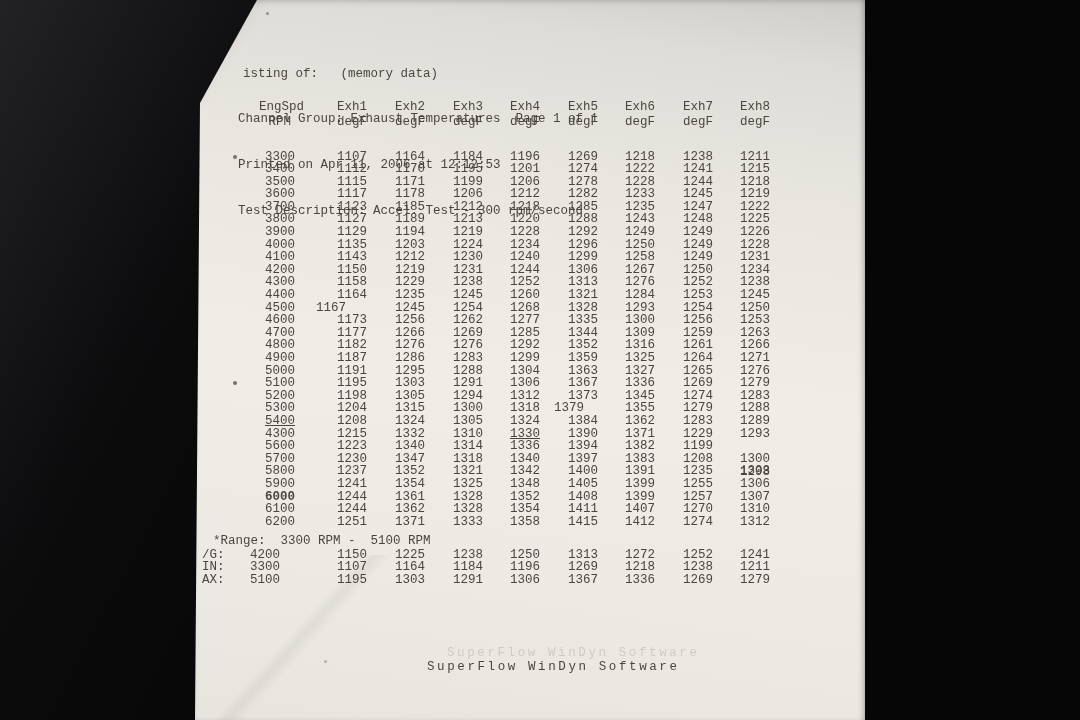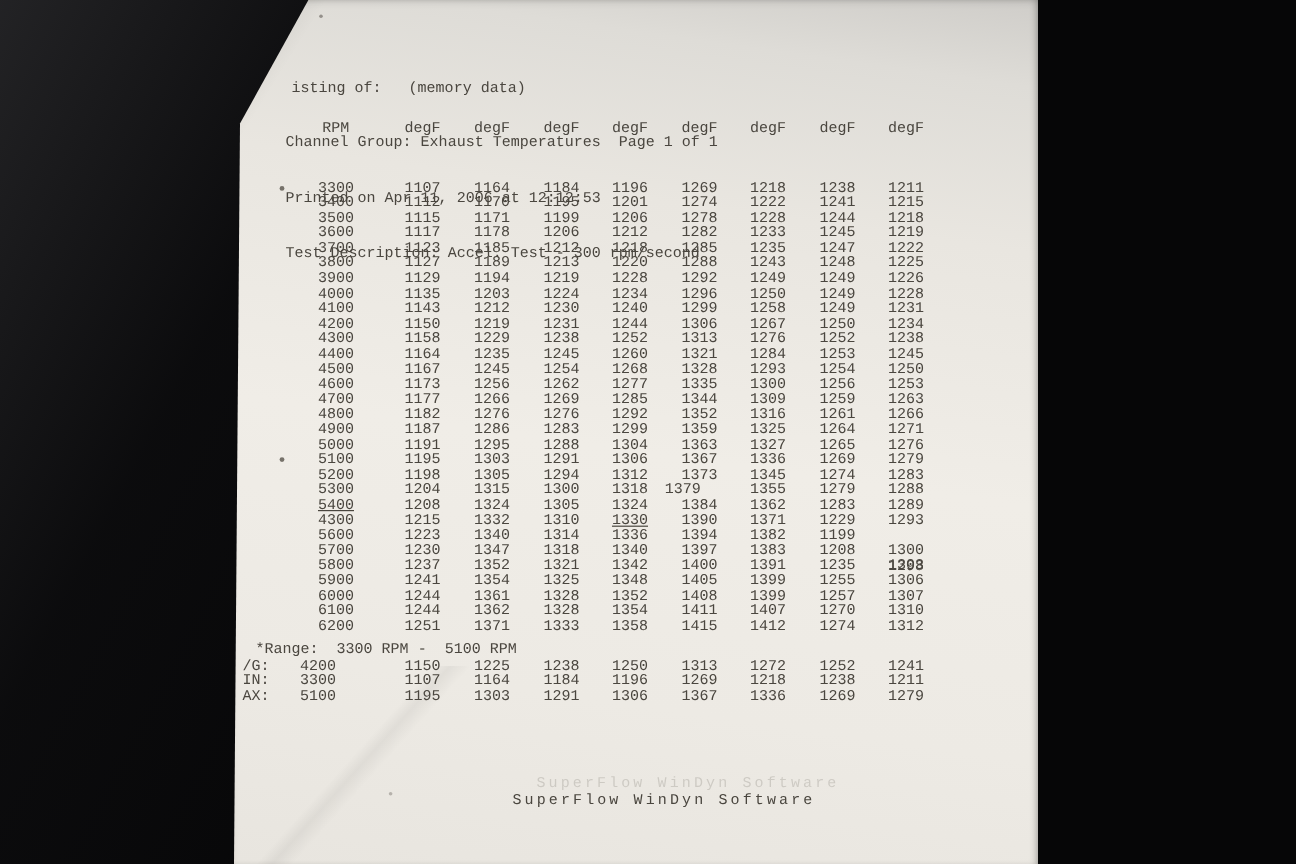--- a/index.html
+++ b/index.html
@@ -70,20 +70,32 @@
   <div class="speck speck2"></div>
 
   <div class="hdrblock">
     <div class="l1">isting of:   (memory data)</div>
     <div>Channel Group: Exhaust Temperatures  Page 1 of 1</div>
     <div>Printed on Apr 11, 2006 at 12:12:53</div>
     <div>Test Description: Accel. Test - 300 rpm/second</div>
   </div>
 
   <div class="colhead">
+    <div class="hrow" id="head-names">
+        <span class="mcol"></span>
+        <span class="cell nudge-r" style="width: 50px; flex: 0 0 50px;">EngSpd</span>
+        <span class="cell" style="width: 72px; flex: 0 0 72px;">Exh1</span>
+        <span class="cell" style="width: 58px; flex: 0 0 58px;">Exh2</span>
+        <span class="cell" style="width: 58px; flex: 0 0 58px;">Exh3</span>
+        <span class="cell" style="width: 57px; flex: 0 0 57px;">Exh4</span>
+        <span class="cell" style="width: 58px; flex: 0 0 58px;">Exh5</span>
+        <span class="cell" style="width: 57px; flex: 0 0 57px;">Exh6</span>
+        <span class="cell" style="width: 58px; flex: 0 0 58px;">Exh7</span>
+        <span class="cell" style="width: 57px; flex: 0 0 57px;">Exh8</span>
+      </div>
     <div class="hrow" id="head-units">
         <span class="mcol"></span>
         <span class="cell nudge-l" style="width: 50px; flex: 0 0 50px;">RPM</span>
         <span class="cell" style="width: 72px; flex: 0 0 72px;">degF</span>
         <span class="cell" style="width: 58px; flex: 0 0 58px;">degF</span>
         <span class="cell" style="width: 58px; flex: 0 0 58px;">degF</span>
         <span class="cell" style="width: 57px; flex: 0 0 57px;">degF</span>
         <span class="cell" style="width: 58px; flex: 0 0 58px;">degF</span>
         <span class="cell" style="width: 57px; flex: 0 0 57px;">degF</span>
         <span class="cell" style="width: 58px; flex: 0 0 58px;">degF</span>
@@ -234,21 +246,21 @@
         <span class="cell" style="width: 58px; flex: 0 0 58px;">1245</span>
         <span class="cell" style="width: 57px; flex: 0 0 57px;">1260</span>
         <span class="cell" style="width: 58px; flex: 0 0 58px;">1321</span>
         <span class="cell" style="width: 57px; flex: 0 0 57px;">1284</span>
         <span class="cell" style="width: 58px; flex: 0 0 58px;">1253</span>
         <span class="cell" style="width: 57px; flex: 0 0 57px;">1245</span>
       </div>
       <div class="drow">
         <span class="mcol"></span>
         <span class="cell" style="width: 50px; flex: 0 0 50px;">4500</span>
-        <span class="cell" style="width: 72px; flex: 0 0 72px;">1167</span>
+        <span class="cell" style="width: 72px; flex: 0 0 72px; text-align: center;">1167</span>
         <span class="cell" style="width: 58px; flex: 0 0 58px;">1245</span>
         <span class="cell" style="width: 58px; flex: 0 0 58px;">1254</span>
         <span class="cell" style="width: 57px; flex: 0 0 57px;">1268</span>
         <span class="cell" style="width: 58px; flex: 0 0 58px;">1328</span>
         <span class="cell" style="width: 57px; flex: 0 0 57px;">1293</span>
         <span class="cell" style="width: 58px; flex: 0 0 58px;">1254</span>
         <span class="cell" style="width: 57px; flex: 0 0 57px;">1250</span>
       </div>
       <div class="drow">
         <span class="mcol"></span>
@@ -415,21 +427,21 @@
         <span class="cell" style="width: 58px; flex: 0 0 58px;">1354</span>
         <span class="cell" style="width: 58px; flex: 0 0 58px;">1325</span>
         <span class="cell" style="width: 57px; flex: 0 0 57px;">1348</span>
         <span class="cell" style="width: 58px; flex: 0 0 58px;">1405</span>
         <span class="cell" style="width: 57px; flex: 0 0 57px;">1399</span>
         <span class="cell" style="width: 58px; flex: 0 0 58px;">1255</span>
         <span class="cell" style="width: 57px; flex: 0 0 57px;">1306</span>
       </div>
       <div class="drow">
         <span class="mcol"></span>
-        <span class="cell" style="width: 50px; flex: 0 0 50px;">6000</span>
+        <span class="cell" style="width: 50px; flex: 0 0 50px; font-weight: bold;">6000</span>
         <span class="cell" style="width: 72px; flex: 0 0 72px;">1244</span>
         <span class="cell" style="width: 58px; flex: 0 0 58px;">1361</span>
         <span class="cell" style="width: 58px; flex: 0 0 58px;">1328</span>
         <span class="cell" style="width: 57px; flex: 0 0 57px;">1352</span>
         <span class="cell" style="width: 58px; flex: 0 0 58px;">1408</span>
         <span class="cell" style="width: 57px; flex: 0 0 57px;">1399</span>
         <span class="cell" style="width: 58px; flex: 0 0 58px;">1257</span>
         <span class="cell" style="width: 57px; flex: 0 0 57px;">1307</span>
       </div>
       <div class="drow">

